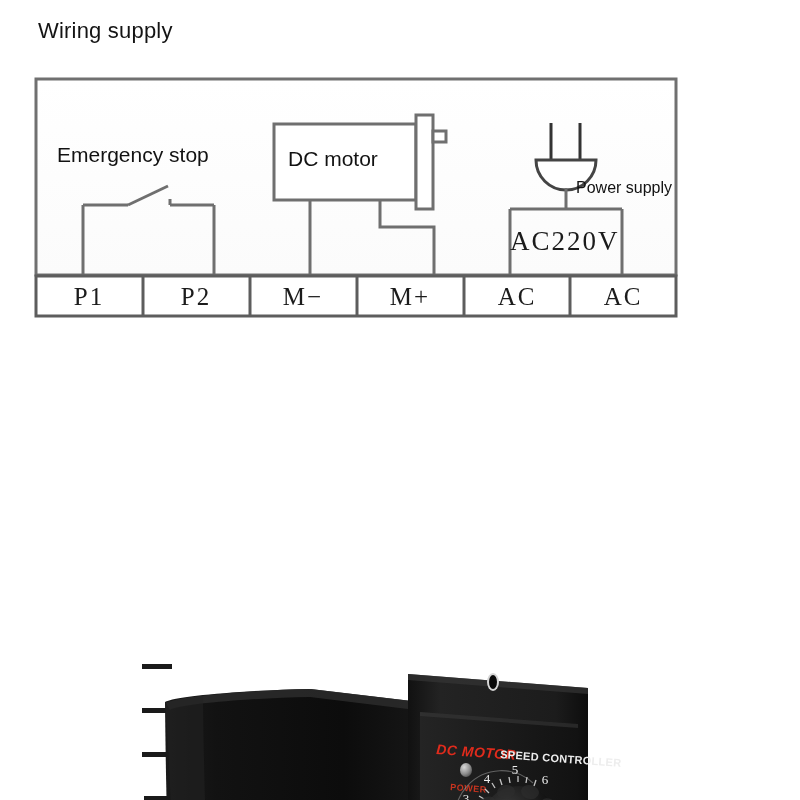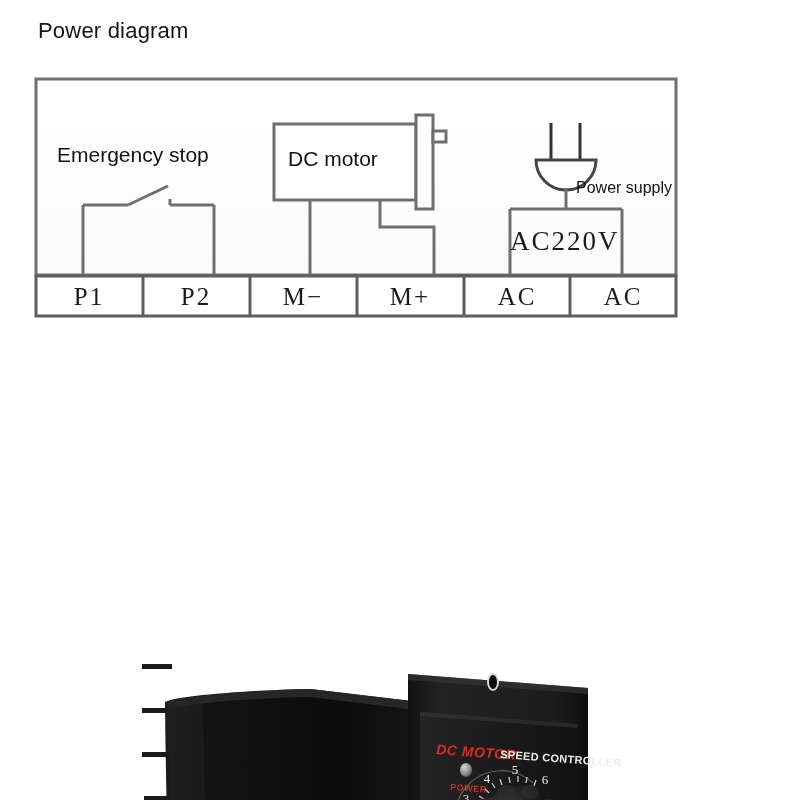--- a/index.html
+++ b/index.html
@@ -68,21 +68,21 @@
   .pp-text {
     font-family: "Liberation Sans", sans-serif;
   }
   .pp-serif {
     font-family: "Liberation Serif", serif;
   }
 </style>
 </head>
 <body>
 
-<div id="diagram-title">Power diagram</div>
+<div id="diagram-title">Wiring supply</div>
 
 <div id="wiring-diagram">
   <svg id="wiring-svg" width="800" height="330" viewBox="0 0 800 330">
     <defs>
       <linearGradient id="plateShine" x1="0" y1="0" x2="0" y2="1">
         <stop offset="0%" stop-color="#ffffff"></stop>
         <stop offset="100%" stop-color="#fbfbfb"></stop>
       </linearGradient>
     </defs>
 

